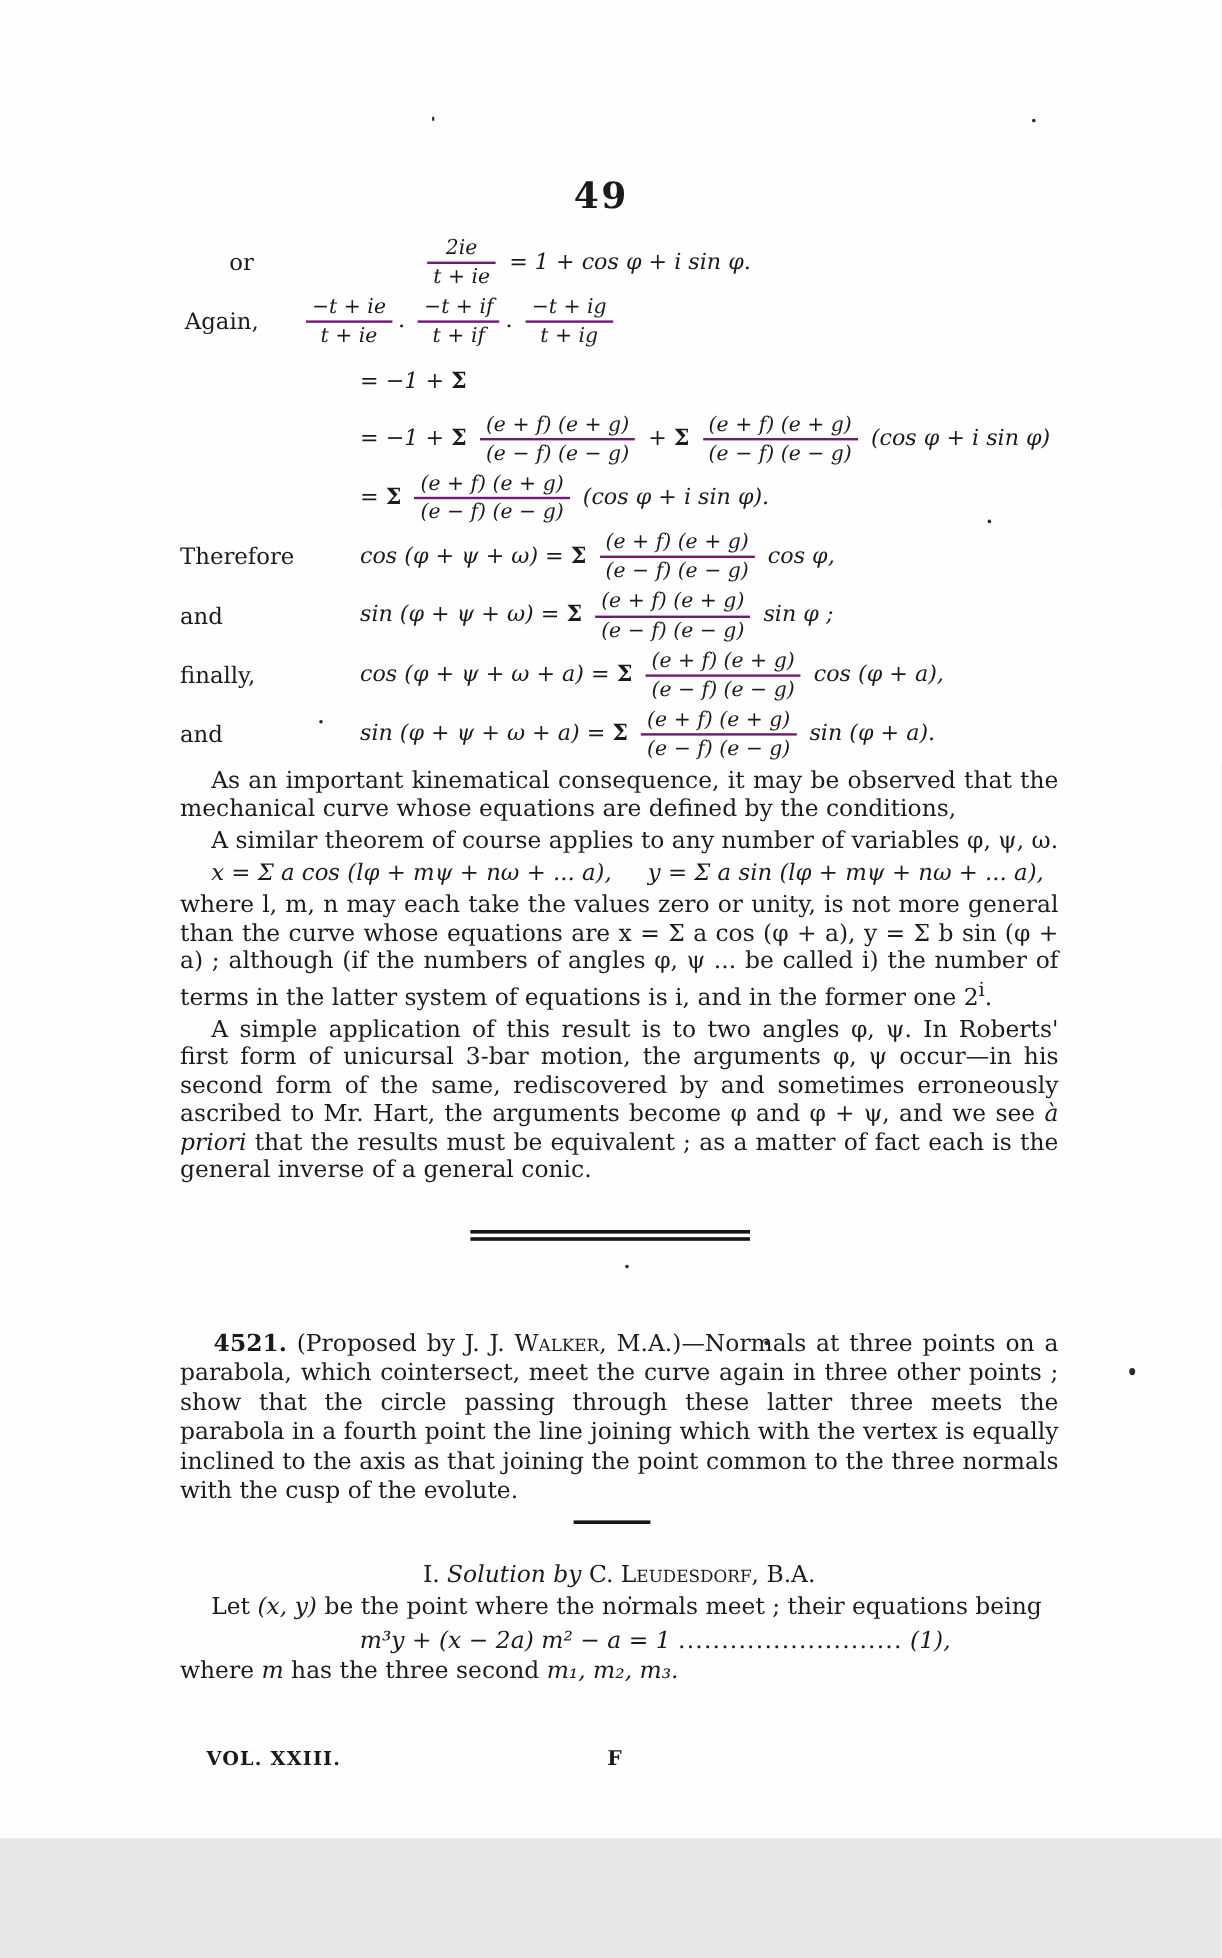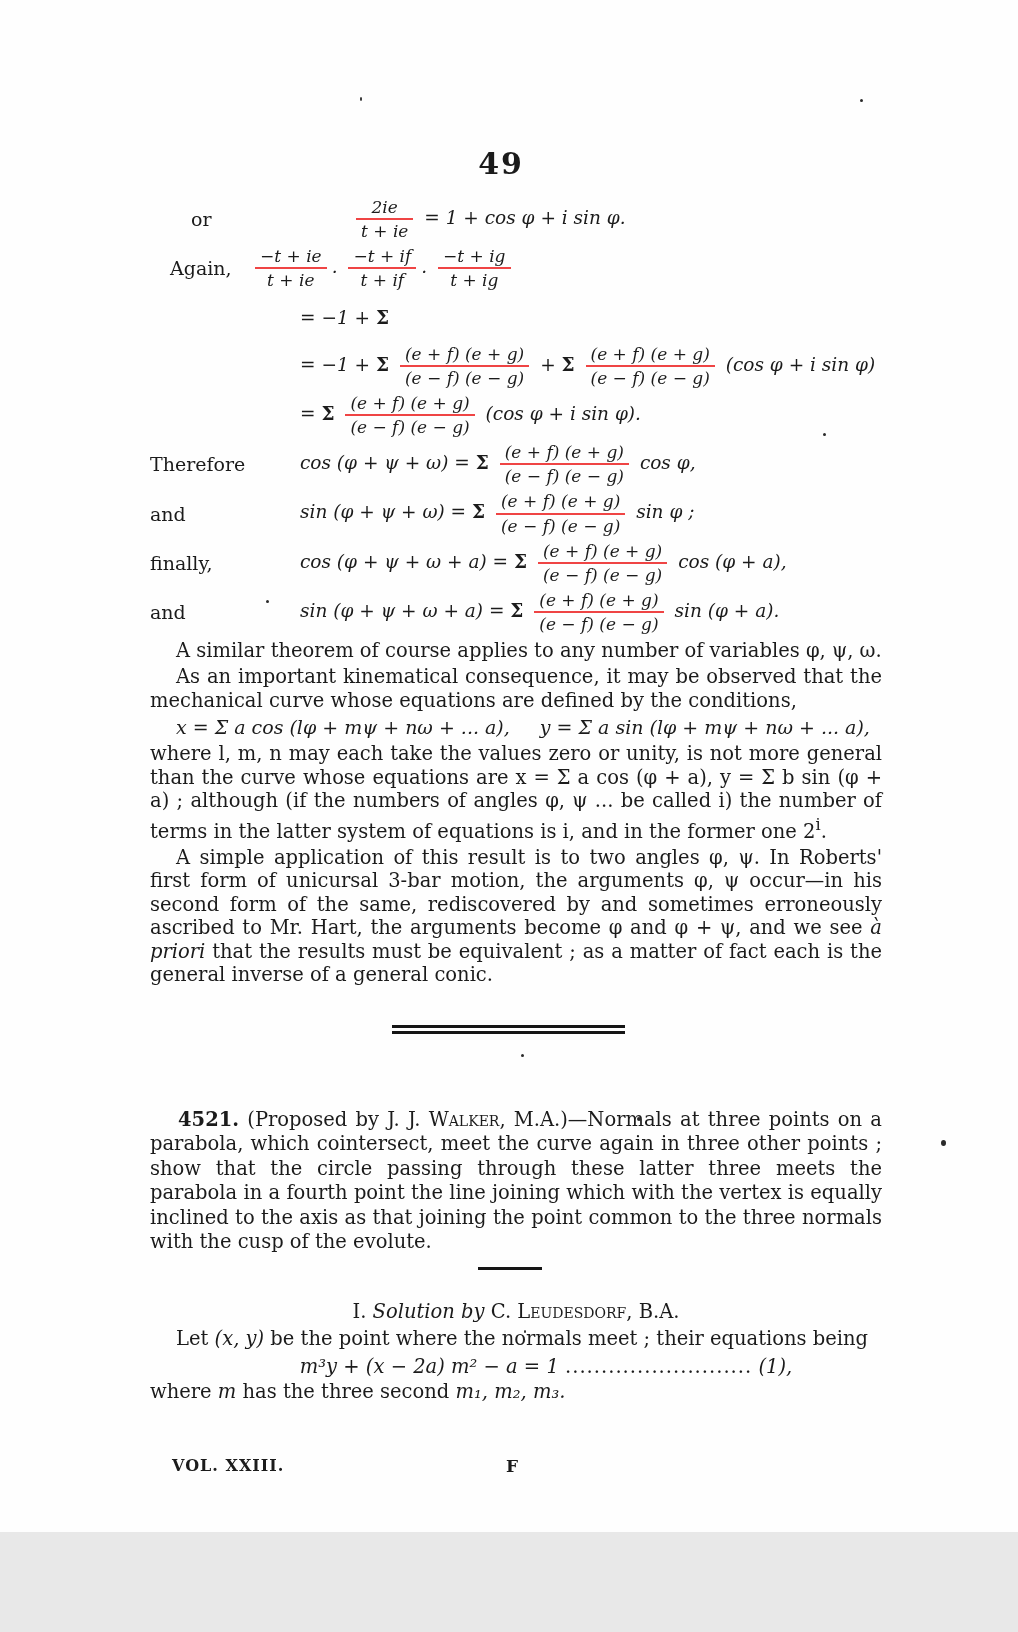--- a/index.html
+++ b/index.html
@@ -7,27 +7,27 @@
     position:relative;width:1018px;height:1532px;background:#fefefe;
     overflow:hidden;color:#1b1b1b;
     font-family:"DejaVu Serif","DejaVu Sans",serif;
   }
   .content{position:absolute;left:150px;top:146px;width:732px;}
   .pageno{text-align:center;font-size:30px;font-weight:bold;letter-spacing:2px;margin:0 30px 16px 0;}
 
   
   .eqrow{position:relative;margin:5px 0;min-height:44px;display:flex;align-items:center;}
   .eqlabel{position:absolute;left:0;top:50%;transform:translateY(-50%);font-size:19px;font-style:normal;}
-  .eqlabel.lbl-indent{left:20px;}
+  .eqlabel.lbl-indent{left:4px;}
   .eq{font-size:18.5px;font-style:italic;white-space:nowrap;}
   .pl160{padding-left:160px;margin-left:41px;}
   .pl150{padding-left:150px;}
   .pl100{padding-left:100px;}
   .frac{display:inline-block;vertical-align:middle;text-align:center;font-size:17px;line-height:1.18;margin:0 5px;}
-  .frac .num{display:block;padding:0 5px 1px;border-bottom:2px solid #ef4444;}
+  .frac .num{display:block;padding:0 5px 1px;border-bottom:2px solid #701a75;}
   .frac .den{display:block;padding:1px 5px 0;}
   .sig{font-style:normal;font-weight:bold;}
 
   
   .para{font-size:19.5px;line-height:23.5px;text-align:justify;text-indent:26px;margin:3px 0;}
   .para.noindent{text-indent:0;}
   .eqline{font-size:19px;font-style:italic;margin:4px 0 4px 26px;white-space:nowrap;}
   .eqline .gap{margin-left:30px;}
 
   
@@ -138,22 +138,22 @@
 
     <div class="eqrow pl150">
       <span class="eqlabel">and</span>
       <span class="eq">
         <span>sin (φ + ψ + ω + a) = </span><span class="sig">Σ</span>
         <span class="frac"><span class="num">(e + f) (e + g)</span><span class="den">(e − f) (e − g)</span></span>
         <span>sin (φ + a).</span>
       </span>
     </div>
 
+    <p class="para">As an important kinematical consequence, it may be observed that the mechanical curve whose equations are defined by the conditions,</p>
     <p class="para">A similar theorem of course applies to any number of variables φ, ψ, ω.</p>
-    <p class="para">As an important kinematical consequence, it may be observed that the mechanical curve whose equations are defined by the conditions,</p>
 
     <div class="eqline">
       <span>x = Σ a cos (lφ + mψ + nω + ... a),</span><span class="gap">y = Σ a sin (lφ + mψ + nω + ... a),</span>
     </div>
 
     <p class="para noindent"><span>where l, m, n may each take the values zero or unity, is not more general than the curve whose equations are x = Σ a cos (φ + a),  y = Σ b sin (φ + a) ; although (if the numbers of angles φ, ψ ... be called i) the number of terms in the latter system of equations is i, and in the former one 2</span><sup>i</sup><span>.</span></p>
 
     <p class="para"><span>A simple application of this result is to two angles φ, ψ.  In Roberts' first form of unicursal 3-bar motion, the arguments φ, ψ occur—in his second form of the same, rediscovered by and sometimes erroneously ascribed to Mr. Hart, the arguments become φ and φ + ψ, and we see </span><span class="it">à priori</span><span> that the results must be equivalent ; as a matter of fact each is the general inverse of a general conic.</span></p>
 
     <div class="double-rule"></div>

